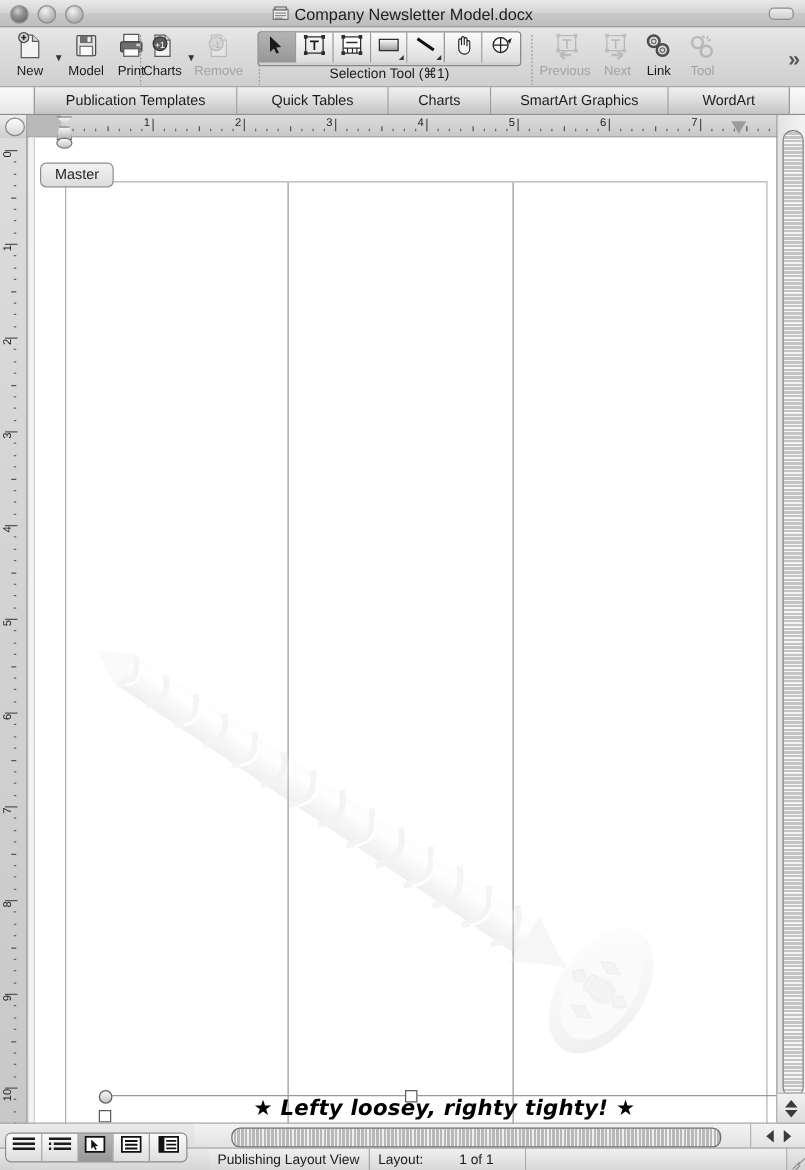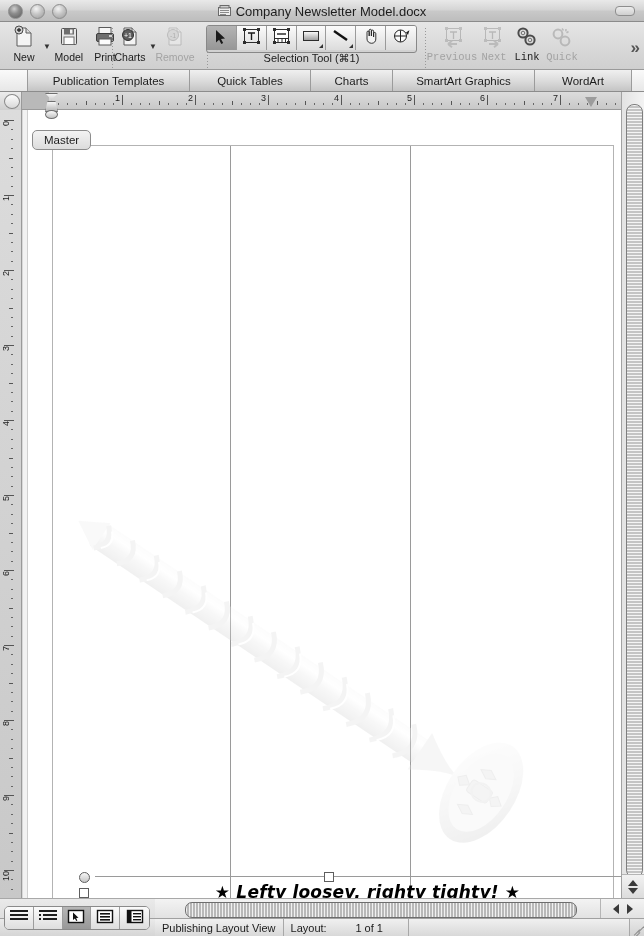--- a/index.html
+++ b/index.html
@@ -157,24 +157,24 @@
     background:linear-gradient(to bottom,#f3f3f3,#dcdcdc);
     font-size:11.5px;color:#1c1c1c;
   }
 
   
   .screw{position:absolute;left:10px;top:365px;width:580px;height:410px;
     opacity:.30;pointer-events:none;}
 
   
   .textbox{
-    position:absolute;left:42px;top:730px;width:545px;height:32px;
-    border-top:1px solid #9a9a9a;border-bottom:1px solid #be185d;
+    position:absolute;left:30px;top:730px;width:545px;height:32px;
+    border-top:1px solid #9a9a9a;border-bottom:5px solid #be185d;
     box-sizing:border-box;
-    display:flex;align-items:center;justify-content:center;
+    display:flex;justify-content:center;
   }
   .caption{
     font-family:"DejaVu Sans", sans-serif;
     font-size:17px;font-weight:bold;font-style:italic;color:#000;
     white-space:nowrap;letter-spacing:.2px;
   }
   .hcirc{position:absolute;width:9px;height:9px;border-radius:50%;
     border:1px solid #5e5e5e;background:linear-gradient(to bottom,#f7f7f7,#c5c5c5);}
   .hsq{position:absolute;width:8px;height:8px;
     border:1px solid #5e5e5e;background:#ffffff;}
@@ -209,21 +209,21 @@
   .hsb-arrows{position:absolute;right:0;top:0;width:44px;height:19px;display:flex;align-items:center;
      justify-content:center;gap:8px;border-left:1px solid #b5b5b5;box-sizing:border-box;}
   .ar-lf{width:0;height:0;border-top:5px solid transparent;border-bottom:5px solid transparent;border-right:6px solid #3a3a3a;}
   .ar-rt{width:0;height:0;border-top:5px solid transparent;border-bottom:5px solid transparent;border-left:6px solid #3a3a3a;}
 
   
   .statusbar{
     position:absolute;left:0;top:918px;width:644px;height:18px;
     background:linear-gradient(to bottom,#e8e8e8,#d2d2d2);
     border-top:1px solid #a0a0a0;box-sizing:border-box;
-    display:flex;align-items:center;
+    display:flex;align-items:center;padding-left:12px;
   }
   .st-cell{
     height:18px;display:flex;align-items:center;box-sizing:border-box;
     font-size:11px;color:#1b1b1b;padding:0 7px;border-right:1px solid #a8a8a8;
     background:linear-gradient(to bottom,#f0f0f0,#d7d7d7);
   }
   .st-blank{flex:1 1 auto;height:18px;background:linear-gradient(to bottom,#f0f0f0,#d7d7d7);
      border-right:1px solid #a8a8a8;}
   .st-tabs{display:flex;height:18px;align-items:flex-start;background:#9c9c9c;padding-left:4px;}
   .st-tab{
@@ -428,21 +428,21 @@
               <path d="M13 4.5l3.4-2.2L15 7z" fill="#1f1f1f"></path>
             </svg>
           </span>
         </div>
       </div>
       <div class="tool-caption">Selection Tool (⌘1)</div>
     </div>
 
     <div class="sep-dot" style="position:absolute;left:421px;top:4px;"></div>
 
-    <div class="tgroup" style="left:427px;font-family:Liberation Mono, monospace;">
+    <div class="tgroup" style="left:427px;">
       <div class="tbtn dim" style="width:50px;">
         <span class="glyph">
           <svg width="26" height="22" viewBox="0 0 26 22" opacity="0.4">
             <rect x="7.5" y="2.5" width="14" height="12" fill="none" stroke="#7d7d7d"></rect>
             <path d="M11 6h7M14.5 6v7" stroke="#7d7d7d" stroke-width="1.3"></path>
             <g fill="#8d8d8d">
                 <rect x="6" y="1" width="3" height="3"></rect>
                 <rect x="20" y="1" width="3" height="3"></rect>
                 <rect x="6" y="13" width="3" height="3"></rect>
                 <rect x="20" y="13" width="3" height="3"></rect>
@@ -480,21 +480,21 @@
         <span class="lab">Link</span>
       </div>
       <div class="tbtn dim" style="width:38px;">
         <span class="glyph">
           <svg width="24" height="22" viewBox="0 0 24 22" opacity="0.45">
             <circle cx="8" cy="8" r="4.4" fill="none" stroke="#8d8d8d" stroke-width="2"></circle>
             <circle cx="15" cy="15" r="4.4" fill="none" stroke="#8d8d8d" stroke-width="2"></circle>
             <path d="M12 2.5l1.5 2M16 3l-.2 2.4M18.5 5.5l-2 1.4" stroke="#8d8d8d" stroke-width="1.6"></path>
           </svg>
         </span>
-        <span class="lab">Quick</span>
+        <span class="lab">Tool</span>
       </div>
     </div>
 
     <div class="chev">»</div>
   </div>
 
   <div class="tabstrip">
     <div class="lead"></div>
     <div class="tab" style="width:162px;">Publication Templates</div>
     <div class="tab" style="width:121px;">Quick Tables</div>

